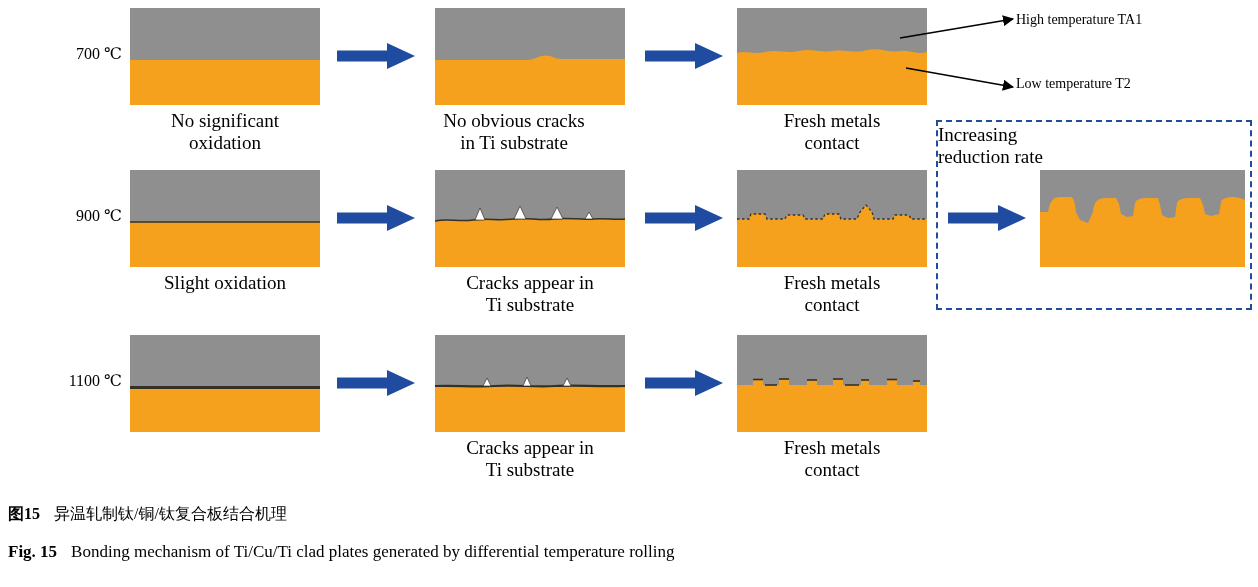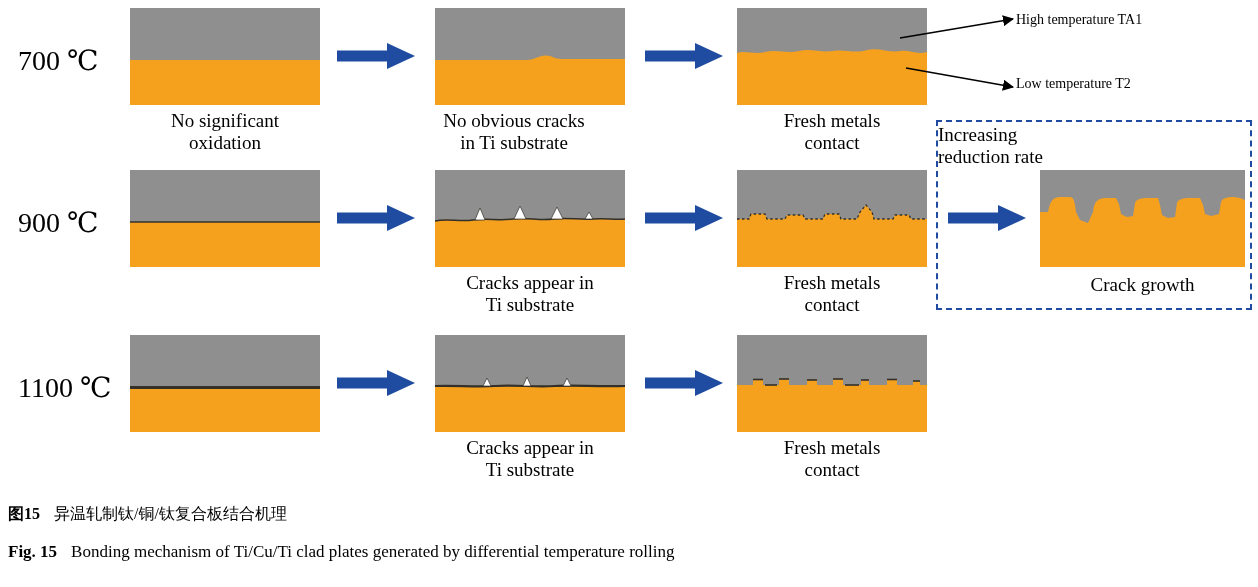--- a/index.html
+++ b/index.html
@@ -2,22 +2,22 @@
 <html style="--ti-gray: #8f8f8f; --cu-orange: #f5a11e; --arrow-blue: #1f4ca0; --line-dark: #33302a;"><head>
 <meta charset="utf-8">
 <style>
   html,body{margin:0;padding:0;background:#ffffff;}
   .canvas{
     position:relative;width:1258px;height:587px;background:#ffffff;overflow:hidden;
     font-family:"Liberation Serif","DejaVu Serif",serif;color:#000;
   }
   .abs{position:absolute;}
   .temp-label{
-    position:absolute;left:18px;width:104px;text-align:left;
-    font-size:28px;white-space:nowrap;
+    position:absolute;left:18px;width:104px;text-align:right;
+    font-size:16px;white-space:nowrap;
   }
   .panel{position:absolute;width:190px;height:97px;}
   .panel-svg{display:block;width:100%;height:100%;}
   .panel-caption{
     position:absolute;width:240px;text-align:center;font-size:19px;line-height:1.16;
     white-space:pre-line;
   }
   .arrow{position:absolute;width:78px;height:26px;}
   .f-gray{fill:var(--ti-gray,#8f8f8f);}
   .f-orange{fill:var(--cu-orange,#f5a11e);}
@@ -136,20 +136,21 @@
   </div>
 
   <div class="panel" style="left:737px;top:170px">
     <svg class="panel-svg" viewBox="0 0 190 97" preserveAspectRatio="none">
       <rect class="f-gray" x="0" y="0" width="190" height="97"></rect>
       <path class="f-orange" d="M0,49 H12 L14,44 H28 L30,49 H48 L50,45 H66 L68,49 H86 L88,44 H102 L104,49 H120 L123,42 L129,35 L135,42 L137,49 H156 L158,45 H172 L174,49 H190 V97 H0 Z"></path>
       <path class="s-dark" stroke-width="1.3" stroke-dasharray="2.5 2.5" d="M0,49 H12 L14,44 H28 L30,49 H48 L50,45 H66 L68,49 H86 L88,44 H102 L104,49 H120 L123,42 L129,35 L135,42 L137,49 H156 L158,45 H172 L174,49 H190"></path>
     </svg>
   </div>
 
+  <div class="panel-caption" style="left:105px;top:272px">Slight oxidation</div>
   <div class="panel-caption" style="left:410px;top:272px">Cracks appear in
 Ti substrate</div>
   <div class="panel-caption" style="left:712px;top:272px">Fresh metals
 contact</div>
 
   <div class="dashed-box"></div>
   <div class="increasing-label">Increasing
 reduction rate</div>
 
   <div class="arrow" style="left:948px;top:205px">
@@ -158,21 +159,20 @@
       <polygon class="f-blue" points="50,0 78,13 50,26"></polygon>
     </svg>
   </div>
 
   <div class="panel" style="left:1040px;top:170px;width:205px">
     <svg class="panel-svg" viewBox="0 0 205 97" preserveAspectRatio="none">
       <rect class="f-gray" x="0" y="0" width="205" height="97"></rect>
       <path class="f-orange" d="M0,42 H8 C10,30 14,27 20,27 H30 C34,27 35,33 36,42 L40,50 L48,53 L53,42 C54,31 58,28 66,28 H76 L79,34 L81,44 L87,47 L93,46 L95,33 C96,29 102,28 108,28 H118 L120,35 L122,45 L128,48 L135,47 L137,33 C138,29 144,28 150,28 H160 L163,35 L165,44 L171,46 L179,44 L181,32 C182,28 188,27 194,27 L200,28 L205,30 V97 H0 Z"></path>
     </svg>
   </div>
-  <div class="panel-caption" style="left:1040px;top:274px;width:205px">Crack growth</div>
 
   <div class="temp-label" style="top:371px">1100 ℃</div>
 
   <div class="panel" style="left:130px;top:335px">
     <svg class="panel-svg" viewBox="0 0 190 97" preserveAspectRatio="none">
       <rect class="f-gray" x="0" y="0" width="190" height="97"></rect>
       <rect class="f-orange" x="0" y="53.5" width="190" height="43.5"></rect>
       <line class="s-dark" x1="0" y1="52.5" x2="190" y2="52.5" stroke-width="3"></line>
     </svg>
   </div>

